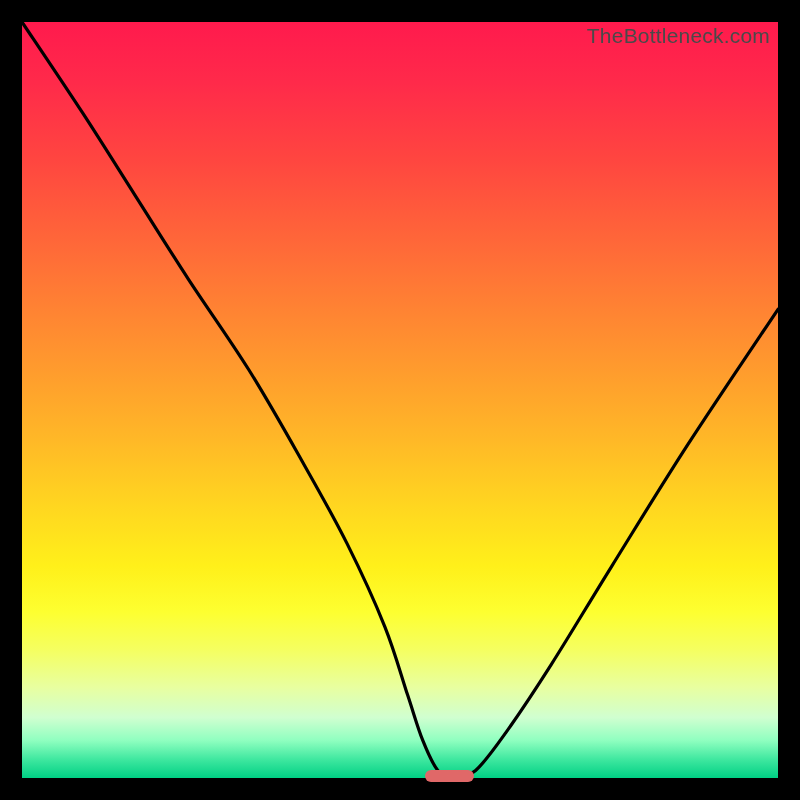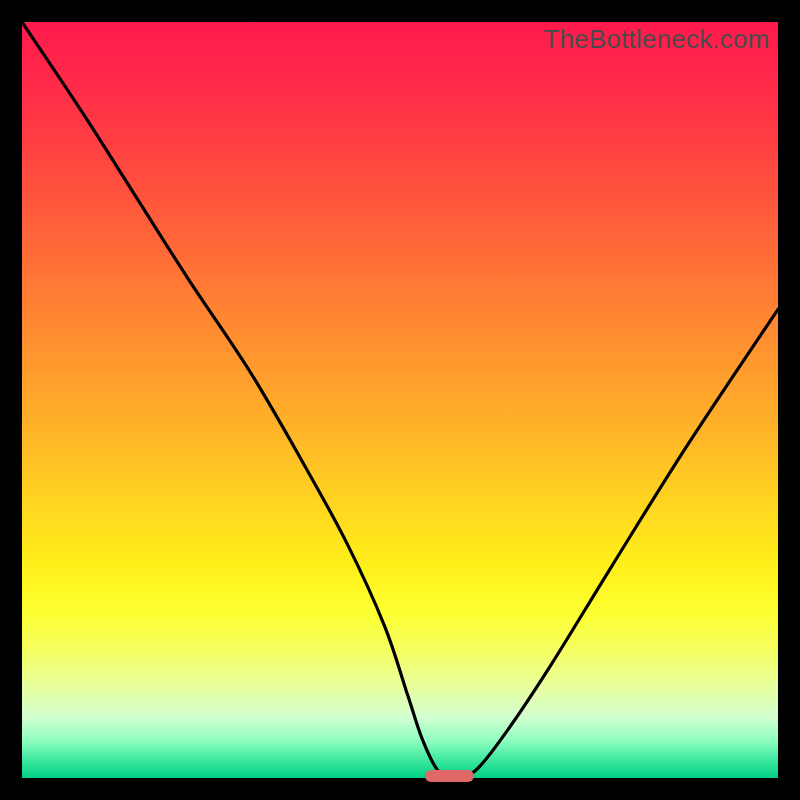--- a/index.html
+++ b/index.html
@@ -39,21 +39,21 @@
       #90ffc0 95%,
       #40e8a0 97.5%,
       #00d084 100%
     );
   }
   .watermark {
     position: absolute;
     top: 2px;
     right: 8px;
     color: #4a4a4a;
-    font-size: 26px;
+    font-size: 21px;
     font-weight: 500;
     letter-spacing: 0.2px;
     z-index: 5;
   }
   svg.curve {
     position: absolute;
     left: 0;
     top: 0;
     width: 756px;
     height: 756px;

